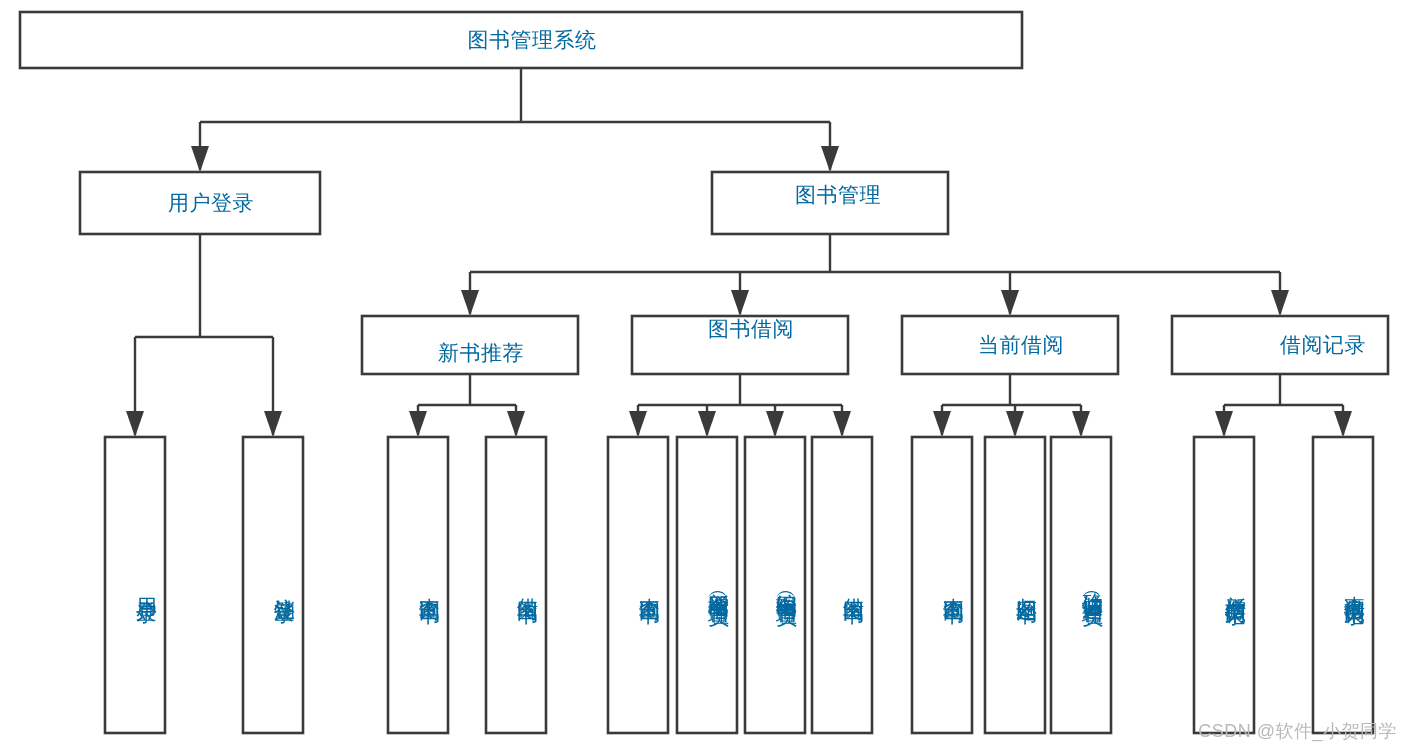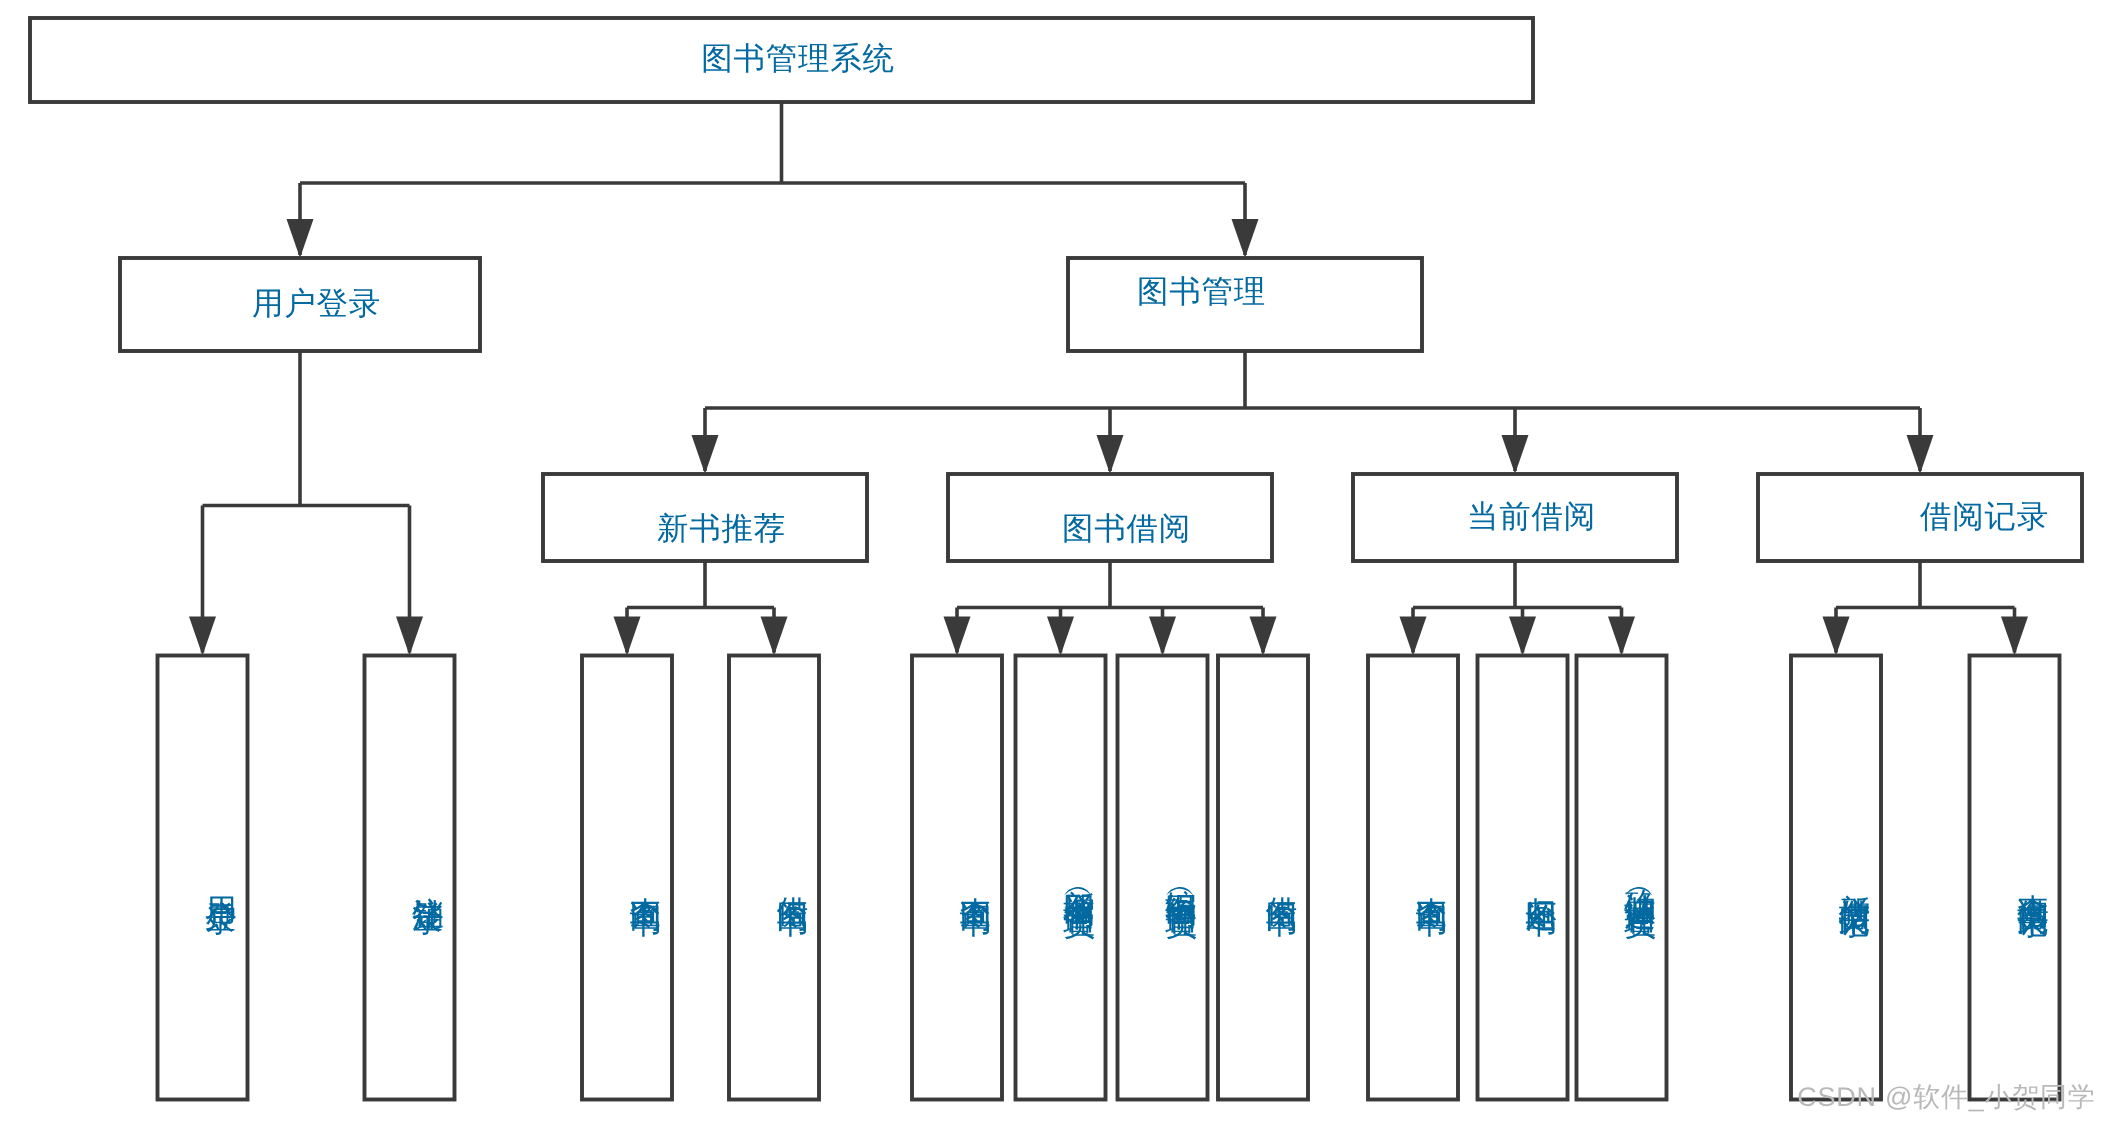--- a/index.html
+++ b/index.html
@@ -150,23 +150,23 @@
         <rect class="node-box" x="985" y="437" width="60" height="296"></rect>
         <rect class="node-box" x="1051" y="437" width="60" height="296"></rect>
         <rect class="node-box" x="1194" y="437" width="60" height="296"></rect>
         <rect class="node-box" x="1313" y="437" width="60" height="296"></rect>
       </g>
   </svg>
 
   <div id="labels-layer">
       <div class="node-label" style="left: 20px; top: 12px; width: 1002px; height: 56px;">图书管理系统</div>
       <div class="node-label" style="left: 80px; top: 172px; width: 240px; height: 62px;">用户登录</div>
-      <div class="node-label" style="left: 672px; top: 172px; width: 236px; height: 46px;">图书管理</div>
+      <div class="node-label" style="left: 709px; top: 172px; width: 236px; height: 46px;">图书管理</div>
       <div class="node-label" style="left: 362px; top: 316px; width: 216px; height: 74px;">新书推荐</div>
-      <div class="node-label" style="left: 632px; top: 324px; width: 216px; height: 58px;">图书借阅</div>
+      <div class="node-label" style="left: 632px; top: 300px; width: 216px; height: 58px;">图书借阅</div>
       <div class="node-label" style="left: 902px; top: 316px; width: 216px; height: 58px;">当前借阅</div>
       <div class="node-label" style="left: 1204px; top: 316px; width: 216px; height: 58px;">借阅记录</div>
       <div class="node-label vertical" style="left: 105px; top: 437px; width: 60px; height: 296px;">用户登录</div>
       <div class="node-label vertical" style="left: 243px; top: 437px; width: 60px; height: 296px;">注销登录</div>
       <div class="node-label vertical" style="left: 388px; top: 437px; width: 60px; height: 296px;">查询图书</div>
       <div class="node-label vertical" style="left: 486px; top: 437px; width: 60px; height: 296px;">借阅图书</div>
       <div class="node-label vertical" style="left: 608px; top: 437px; width: 60px; height: 296px;">查询图书</div>
       <div class="node-label vertical" style="left: 677px; top: 437px; width: 60px; height: 296px;">新增图书（管理员）</div>
       <div class="node-label vertical" style="left: 745px; top: 437px; width: 60px; height: 296px;">编辑图书（管理员）</div>
       <div class="node-label vertical" style="left: 812px; top: 437px; width: 60px; height: 296px;">借阅图书</div>

